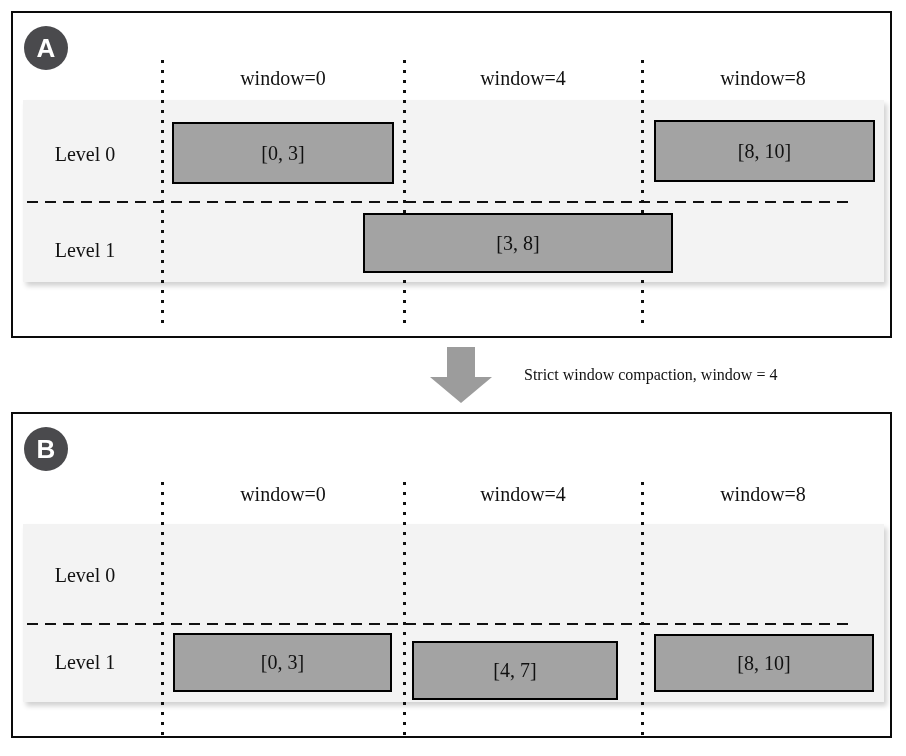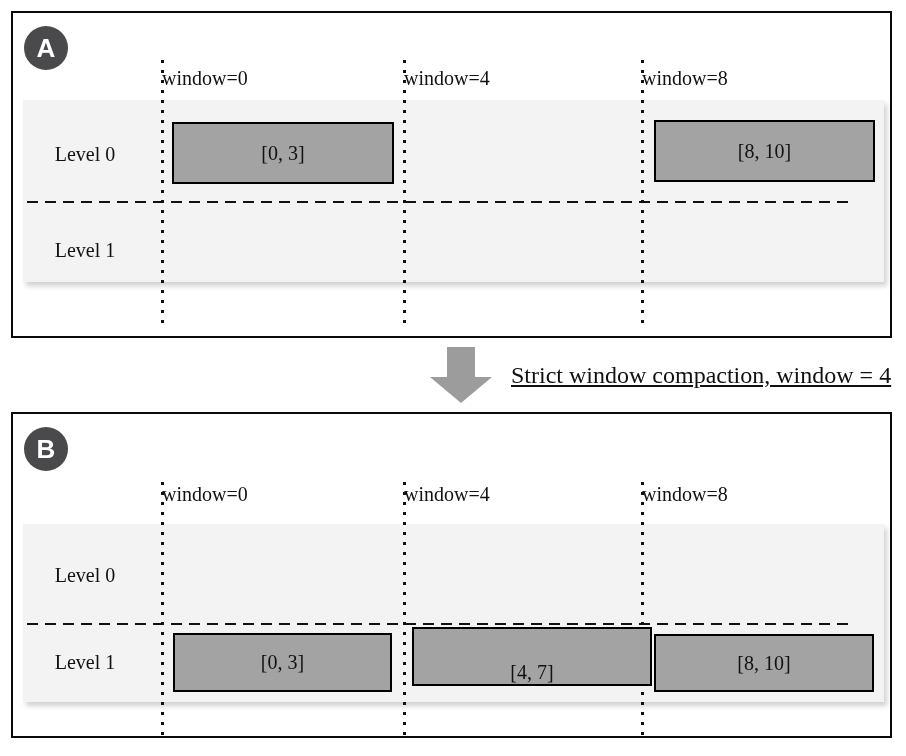--- a/index.html
+++ b/index.html
@@ -51,21 +51,21 @@
     position: absolute;
     left: 14px;
     width: 826px;
     height: 2px;
     background-image: repeating-linear-gradient(to right, var(--line, #111) 0 11px, transparent 11px 18px);
   }
   .colhead {
     position: absolute;
     height: 26px;
     line-height: 26px;
-    text-align: left;
+    text-align: center;
     font-size: 20px;
   }
   .levellabel {
     position: absolute;
     left: 6px;
     width: 132px;
     height: 26px;
     line-height: 26px;
     text-align: center;
     font-size: 20px;
@@ -93,27 +93,26 @@
     left: 430px;
     top: 377px;
     width: 0;
     height: 0;
     border-left: 31px solid transparent;
     border-right: 31px solid transparent;
     border-top: 26px solid var(--arrow, #9c9c9c);
   }
   .caption {
     position: absolute;
-    left: 511px;
+    left: 524px;
     top: 363px;
     height: 24px;
     line-height: 24px;
-    font-size: 24px;
+    font-size: 16px;
     white-space: nowrap;
-    text-decoration: underline;
   }
 </style>
 </head>
 <body>
 
 <div class="stage">
 
   <section class="panel" style="top:11px; height:327px;">
     <div class="badge">A</div>
 
@@ -131,20 +130,23 @@
     <span class="levellabel" style="top:224px;">Level 1</span>
 
     <div class="dashline" style="top:188px;"></div>
 
     <div class="range-box" style="left:159px; top:109px; width:222px; height:62px;">
       <span>[0, 3]</span>
     </div>
     <div class="range-box" style="left:641px; top:107px; width:221px; height:62px;">
       <span>[8, 10]</span>
     </div>
+    <div class="range-box" style="left:350px; top:200px; width:310px; height:60px;">
+      <span>[3, 8]</span>
+    </div>
   </section>
 
   <div>
     <div class="arrow-shaft"></div>
     <div class="arrow-head"></div>
     <span class="caption">Strict window compaction, window = 4</span>
   </div>
 
   <section class="panel" style="top:412px; height:326px;">
     <div class="badge">B</div>
@@ -160,21 +162,21 @@
     <span class="colhead" style="left:629px; top:67px; width:242px;">window=8</span>
 
     <span class="levellabel" style="top:148px;">Level 0</span>
     <span class="levellabel" style="top:235px;">Level 1</span>
 
     <div class="dashline" style="top:209px;"></div>
 
     <div class="range-box" style="left:160px; top:219px; width:219px; height:59px;">
       <span>[0, 3]</span>
     </div>
-    <div class="range-box" style="left:399px; top:213px; width:240px; height:59px;align-items:flex-end;">
+    <div class="range-box" style="left:399px; top:227px; width:206px; height:59px;">
       <span>[4, 7]</span>
     </div>
     <div class="range-box" style="left:641px; top:220px; width:220px; height:58px;">
       <span>[8, 10]</span>
     </div>
   </section>
 
 </div>
 
 </body></html>

